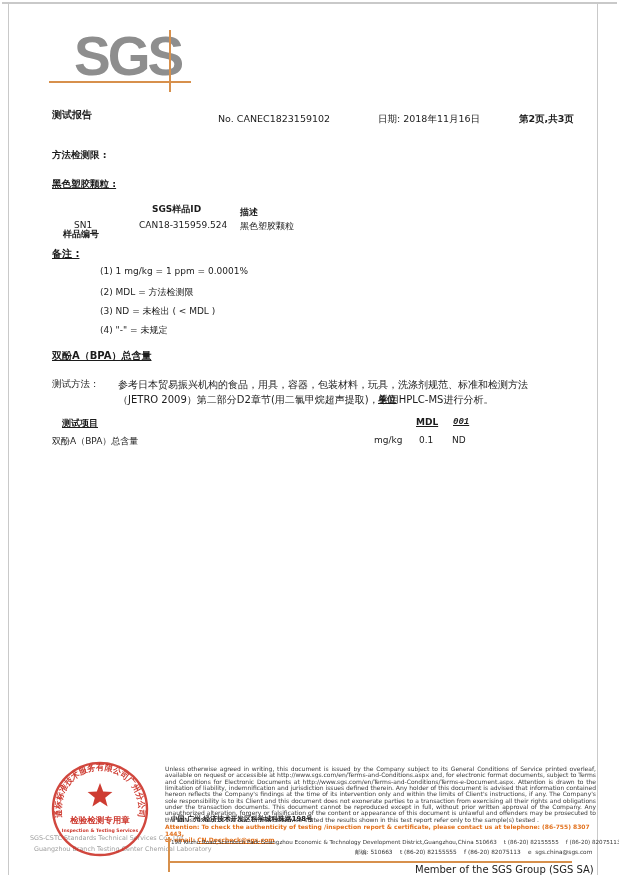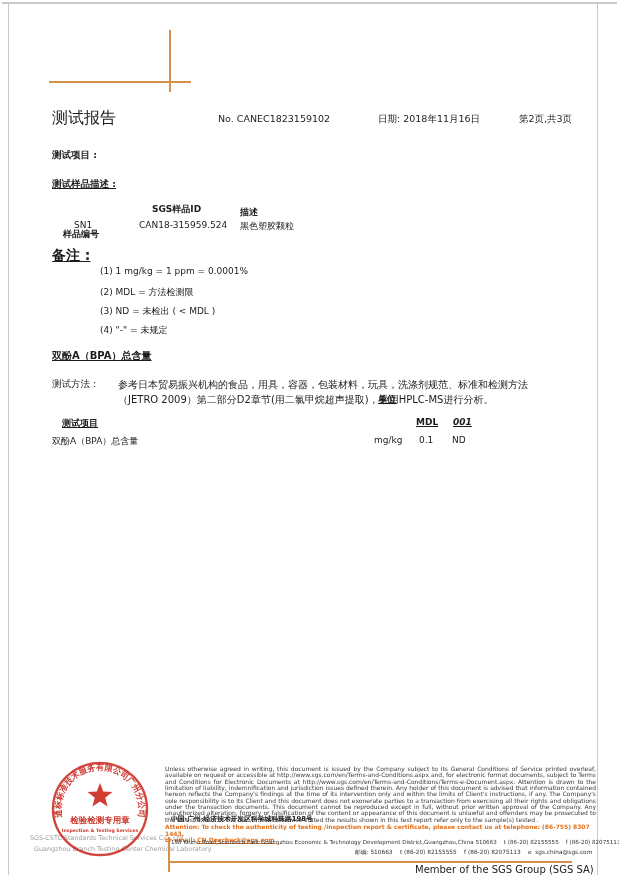--- a/index.html
+++ b/index.html
@@ -6,21 +6,21 @@
   body { font-family:"DejaVu Sans","Liberation Sans",sans-serif; color:#1c1c1c; }
   .page { position:relative; width:619px; height:875px; background:#fff; overflow:hidden; }
   .t { position:absolute; white-space:nowrap; font-size:9px; color:#1c1c1c; }
   .b { font-weight:bold; }
   .ul { text-decoration:underline; }
   .it { font-style:italic; }
   .line { position:absolute; background:#c9c9c9; }
   .oline { position:absolute; background:#d7904c; }
   .logo { position:absolute; left:74px; top:24px; font-size:55px; font-weight:bold;
           letter-spacing:-3px; color:#8e8e8e; font-family:"Liberation Sans","DejaVu Sans",sans-serif; }
-  .title { position:absolute; left:52px; top:108px; font-size:16px; font-weight:normal; }
+  .title { position:absolute; left:52px; top:108px; font-size:10px; font-weight:bold; }
   .hmeta { font-size:9.5px; }
   .method-text { position:absolute; left:118px; top:377px; width:412px; font-size:10px;
                  line-height:15px; white-space:normal; }
   .legal { position:absolute; left:165px; top:766px; width:431px; font-size:6px;
            line-height:6.35px; color:#3a3a3a; text-align:justify; white-space:normal; }
   .attn { position:absolute; left:165px; top:824px; width:431px; font-size:6px;
           line-height:6.6px; font-weight:bold; color:#e2711d; white-space:normal; }
   .addr1 { position:absolute; left:171px; top:839px; font-size:5.6px; color:#333; white-space:pre; }
   .addr2cn { position:absolute; left:171px; top:814px; font-size:6.8px; font-weight:bold; color:#222; white-space:pre; }
   .addr2rest { position:absolute; left:355px; top:848px; font-size:5.8px; color:#333; white-space:pre; }
@@ -30,58 +30,59 @@
 </style>
 </head>
 <body>
 
 <div class="page">
 
   <div class="line" style="left:2px; top:2px; width:615px; height:2px;"></div>
   <div class="line" style="left:8px; top:2px; width:1px; height:873px;"></div>
   <div class="line" style="left:597px; top:2px; width:1px; height:873px;"></div>
 
+  <div class="logo">SGS</div>
   <div class="oline" style="left:169px; top:30px; width:2px; height:62px;"></div>
   <div class="oline" style="left:49px; top:81px; width:142px; height:2px;"></div>
 
   <div class="title">测试报告</div>
   <div class="t hmeta" style="left:218px; top:113px;">No. CANEC1823159102</div>
   <div class="t hmeta" style="left:378px; top:113px;">日期: 2018年11月16日</div>
-  <div class="t hmeta" style="left:519px; top:113px;">第2页,共3页</div>
+  <div class="t hmeta" style="left:519px; top:113px;font-weight:bold;">第2页,共3页</div>
 
-  <div class="t b" style="left:52px; top:149px; font-size:9.5px;">测试项目 :</div>
+  <div class="t b" style="left:52px; top:149px; font-size:9.5px;">方法检测限 :</div>
 
-  <div class="t b ul" style="left:52px; top:178px; font-size:9.5px;">测试样品描述 :</div>
+  <div class="t b ul" style="left:52px; top:178px; font-size:9.5px;">黑色塑胶颗粒 :</div>
 
   <div class="t b" style="left:63px; top:203px;margin-top:25px;">样品编号</div>
   <div class="t b" style="left:152px; top:203px;">SGS样品ID</div>
   <div class="t b" style="left:240px; top:206px;">描述</div>
 
   <div>
     <div class="t" style="left:74px; top:220px;">SN1</div>
     <div class="t" style="left:139px; top:220px;">CAN18-315959.524</div>
     <div class="t" style="left:240px; top:220px;text-align:center;">黑色塑胶颗粒</div>
   </div>
 
-  <div class="t b" style="left:52px; top:247px; font-size:14px;text-decoration:underline;">备注 :</div>
+  <div class="t b" style="left:52px; top:247px; font-size:10px;text-decoration:underline;">备注 :</div>
   <div class="t" style="left:100px; top:266px;">(1) 1 mg/kg = 1 ppm = 0.0001%</div>
   <div class="t" style="left:100px; top:286px;">(2) MDL = 方法检测限</div>
   <div class="t" style="left:100px; top:305px;">(3) ND = 未检出 ( &lt; MDL )</div>
   <div class="t" style="left:100px; top:324px;">(4) "-" = 未规定</div>
 
   <div class="t b ul" style="left:52px; top:349px; font-size:10px;">双酚A（BPA）总含量</div>
 
   <div class="t" style="left:52px; top:378px; font-size:9.5px;">测试方法 :</div>
   <div class="method-text">参考日本贸易振兴机构的食品，用具，容器，包装材料，玩具，洗涤剂规范、标准和检测方法（JETRO 2009）第二部分D2章节(用二氯甲烷超声提取)，采用HPLC-MS进行分析。</div>
 
   <div>
     <div class="t b ul" style="left:62px; top:417px;">测试项目</div>
     <div class="t b ul" style="left:378px; top:393px;">单位</div>
     <div class="t b ul" style="left:416px; top:417px;">MDL</div>
-    <div class="t b ul it" style="left:453px; top:417px;">001</div>
+    <div class="t b ul it" style="left:453px; top:417px;font-family:Liberation Mono, monospace;">001</div>
   </div>
   <div>
     <div class="t" style="left:52px; top:435px;">双酚A（BPA）总含量</div>
     <div class="t" style="left:374px; top:435px;">mg/kg</div>
     <div class="t" style="left:419px; top:435px;">0.1</div>
     <div class="t" style="left:452px; top:435px;">ND</div>
   </div>
 
   <div class="gray-co" style="left:30px; top:834px;">SGS-CSTC Standards Technical Services Co., Ltd.</div>
   <div class="gray-co" style="left:34px; top:845px;">Guangzhou Branch Testing Center Chemical Laboratory</div>

